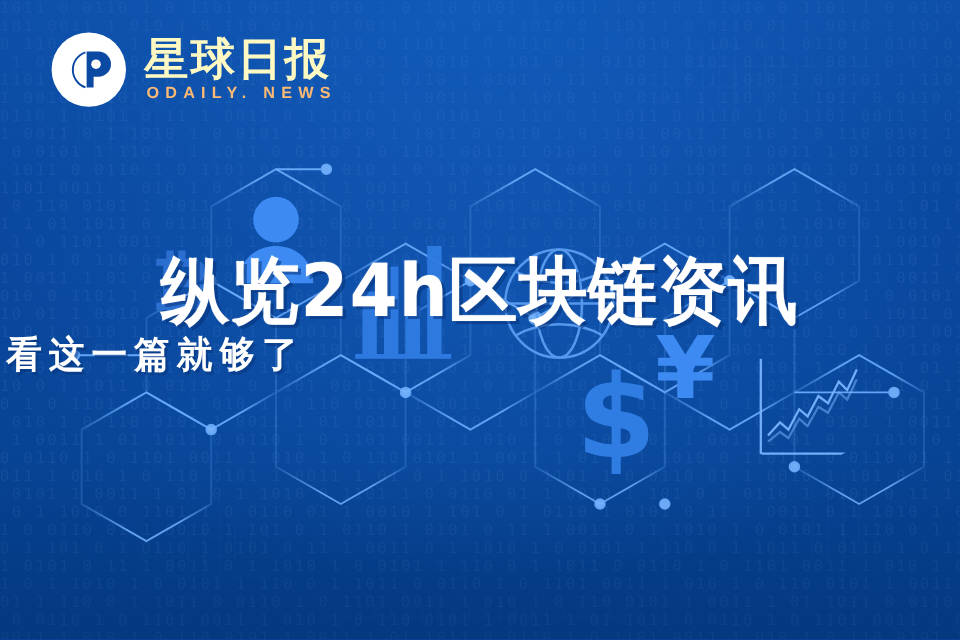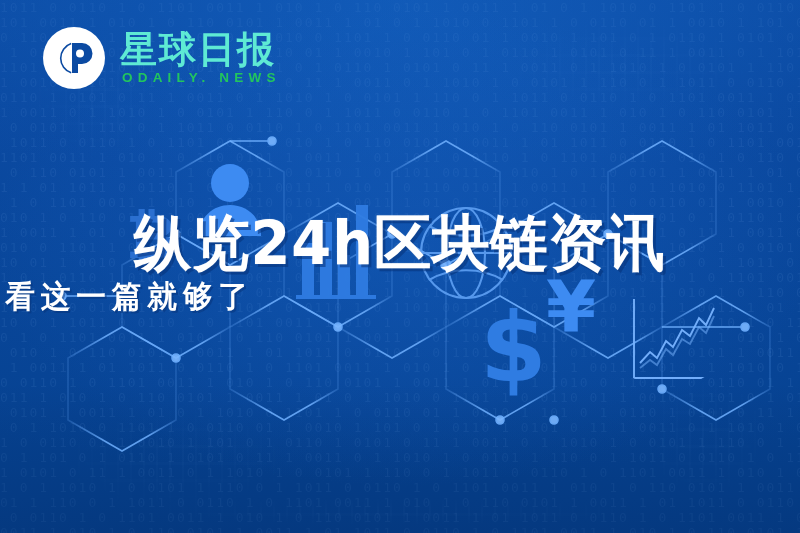--- a/index.html
+++ b/index.html
@@ -71,29 +71,29 @@
     display:flex;
     align-items:center;
     gap:14px;
   }
   .logo-mark { width:64px; height:64px; flex:0 0 auto; }
   .logo-text { display:flex; flex-direction:column; gap:3px; }
   .logo-cn {
     font-family:"DejaVu Sans","Liberation Sans",sans-serif;
     font-size:37px;
     font-weight:bold;
-    color:#5eead4;
+    color:#fef9c3;
     letter-spacing:2px;
     line-height:1;
     white-space:nowrap;
   }
   .logo-en {
     font-size:13.5px;
     font-weight:bold;
-    color:#22c55e;
+    color:#fdba74;
     letter-spacing:5.2px;
     line-height:1;
     white-space:nowrap;
     padding-left:2px;
   }
 
   
   .headline-wrap {
     position:absolute;
     left:0; right:0;

